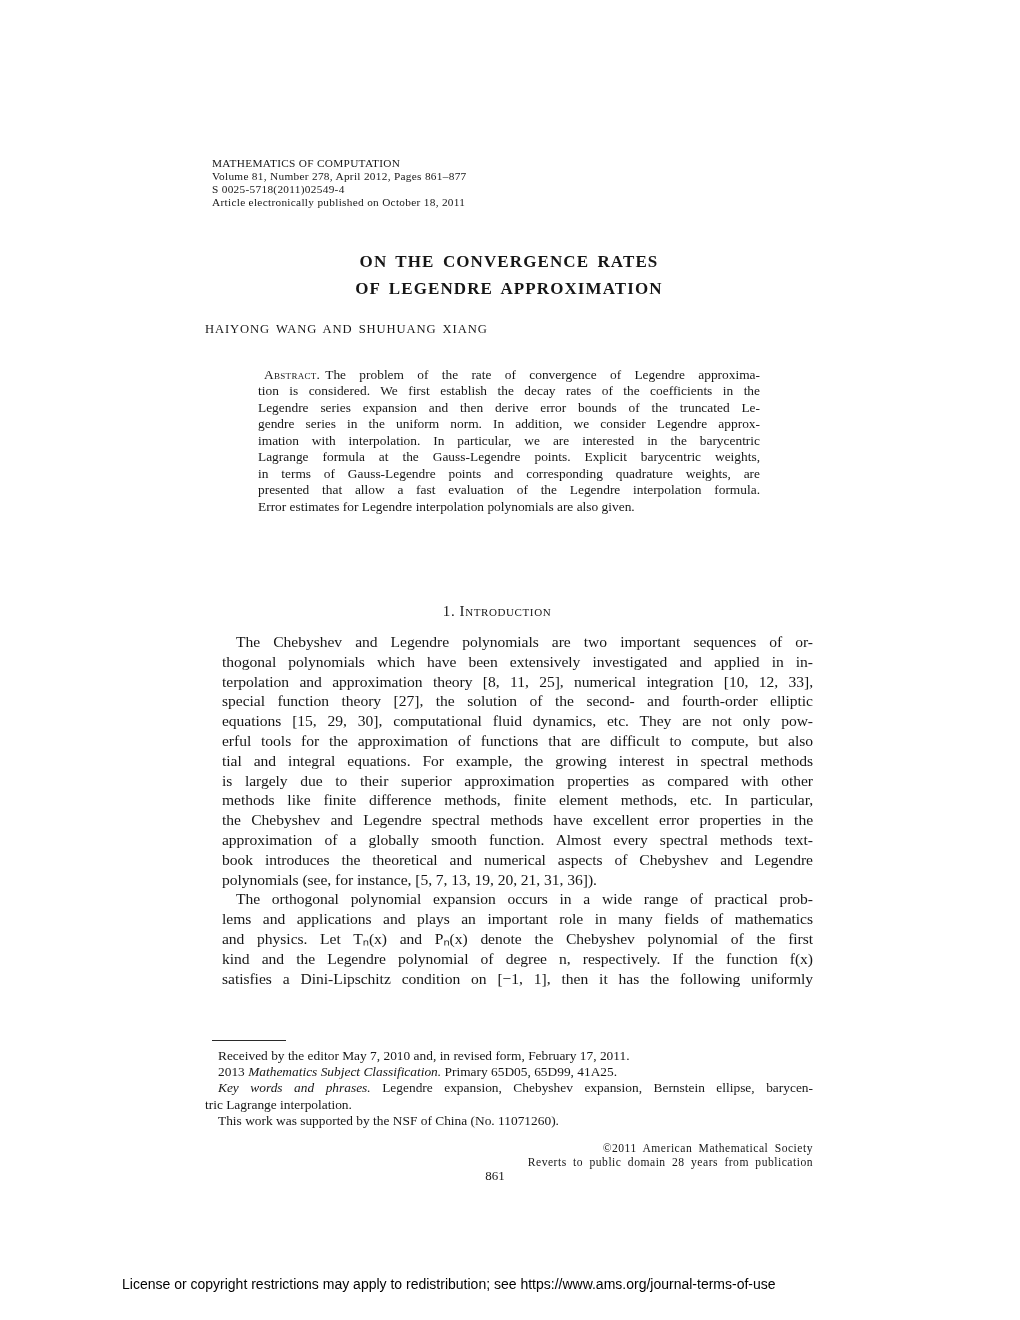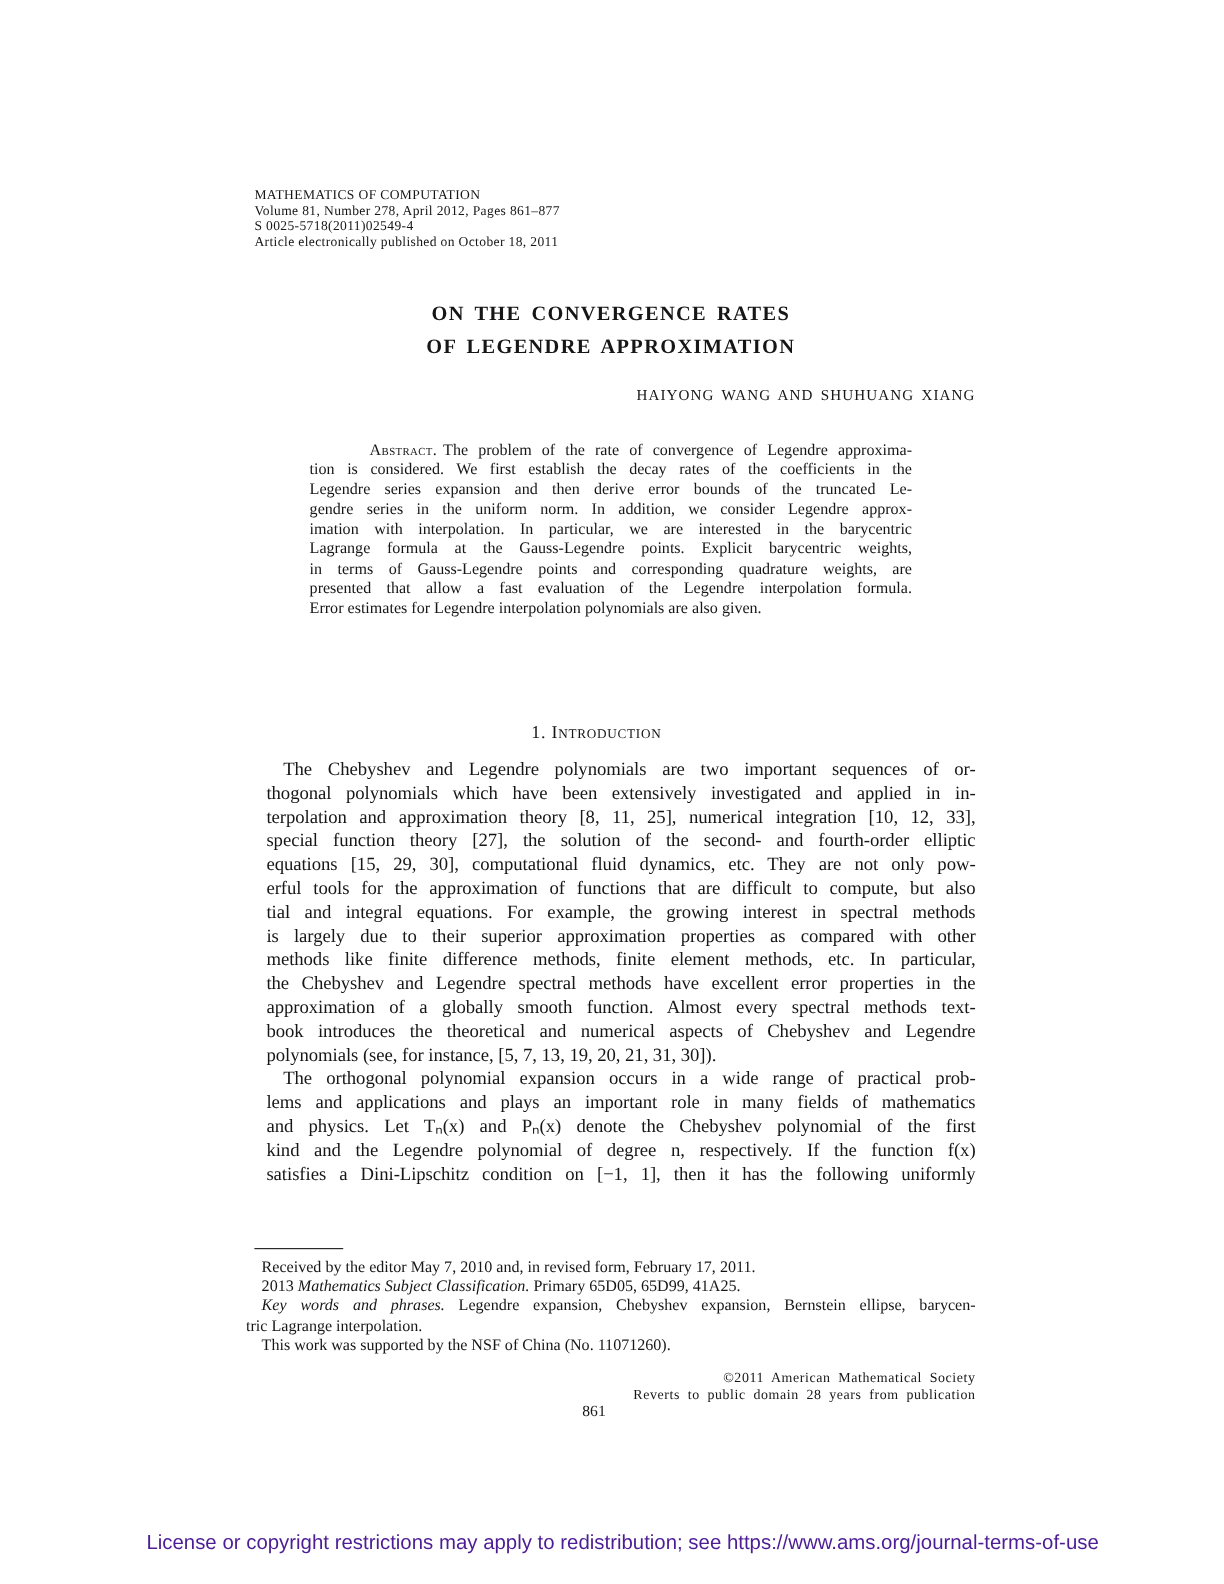--- a/index.html
+++ b/index.html
@@ -3,43 +3,43 @@
 <meta charset="utf-8">
 <style>
   html,body { margin:0; padding:0; background:#ffffff; }
   .page {
     position:relative; width:1020px; height:1320px; background:#ffffff;
     font-family:"Liberation Serif", serif; color:#161616; overflow:hidden;border-radius:12px;
   }
   .journal-header { position:absolute; left:212px; top:157px; font-size:11.3px; line-height:12.9px; letter-spacing:0.3px; }
   .title-block { position:absolute; left:205px; top:248px; width:608px; text-align:center;
     font-weight:bold; font-size:17px; line-height:27px; letter-spacing:1.1px; word-spacing:3px; }
-  .authors { position:absolute; left:205px; top:322px; width:608px; text-align:right;
+  .authors { position:absolute; left:205px; top:322px; width:608px; text-align:left;
     font-size:12.6px; letter-spacing:0.9px; word-spacing:2px; }
   .abstract { position:absolute; left:258px; top:367px; width:502px; font-size:13.4px; line-height:16.45px; }
   .abstract .line { text-align:justify; text-align-last:justify; }
   .abstract .line:last-child { text-align-last:left; }
   .abstract .first { text-indent:6px; }
-  .abstract-label { font-variant:small-caps; margin-right:5px; letter-spacing:0.3px;margin-left:44px; }
+  .abstract-label { font-variant:small-caps; margin-right:5px; letter-spacing:0.3px; }
   .section-heading { position:absolute; left:193px; top:603px; width:608px; text-align:center;
     font-size:15px; font-variant:small-caps; letter-spacing:0.6px; }
   .body-text { position:absolute; left:205px; top:632px; width:608px; font-size:15.6px; line-height:19.8px; letter-spacing:-0.05px; }
   .body-text .line { text-align:justify; text-align-last:justify;margin-left:17px; }
   .body-text .indent { text-indent:14px; }
   .final-left .line:last-child { text-align-last:left; }
   .footnote-rule { position:absolute; left:212px; top:1040px; width:74px; height:0; border-top:1.2px solid #2a2a2a; }
   .footnotes { position:absolute; left:205px; top:1048px; width:608px; font-size:13.4px; line-height:16.2px; }
   .footnotes .fn { text-indent:13px; }
   .footnotes .just { text-align:justify; text-align-last:justify; }
   .it { font-style:italic; }
   .copyright { position:absolute; left:205px; top:1142px; width:608px; text-align:right;
     font-size:11.6px; line-height:14.4px; letter-spacing:0.5px; word-spacing:3px; }
   .page-number { position:absolute; left:191px; top:1168px; width:608px; text-align:center; font-size:13px; }
   .license-line { position:absolute; left:122px; top:1276px; font-family:"Liberation Sans", sans-serif;
-    font-size:17px; color:#4c1d95; }
+    font-size:14px; color:#000000; }
 </style>
 </head>
 <body>
 
 <div class="page">
 
   <div class="journal-header">
     <div>MATHEMATICS OF COMPUTATION</div>
     <div>Volume 81, Number 278, April 2012, Pages 861–877</div>
     <div>S 0025-5718(2011)02549-4</div>
@@ -76,21 +76,21 @@
         <div class="line">terpolation and approximation theory [8, 11, 25], numerical integration [10, 12, 33],</div>
         <div class="line">special function theory [27], the solution of the second- and fourth-order elliptic</div>
         <div class="line">equations [15, 29, 30], computational fluid dynamics, etc. They are not only pow-</div>
         <div class="line">erful tools for the approximation of functions that are difficult to compute, but also</div>
         <div class="line">tial and integral equations. For example, the growing interest in spectral methods</div>
         <div class="line">is largely due to their superior approximation properties as compared with other</div>
         <div class="line">methods like finite difference methods, finite element methods, etc. In particular,</div>
         <div class="line">the Chebyshev and Legendre spectral methods have excellent error properties in the</div>
         <div class="line">approximation of a globally smooth function. Almost every spectral methods text-</div>
         <div class="line">book introduces the theoretical and numerical aspects of Chebyshev and Legendre</div>
-        <div class="line">polynomials (see, for instance, [5, 7, 13, 19, 20, 21, 31, 30]).</div>
+        <div class="line">polynomials (see, for instance, [5, 7, 13, 19, 20, 21, 31, 36]).</div>
       </div>
     <div class="para">
       <div class="line indent">The orthogonal polynomial expansion occurs in a wide range of practical prob-</div>
 
     <div class="line">lems and applications and plays an important role in many fields of mathematics</div>
         <div class="line">and physics. Let Tₙ(x) and Pₙ(x) denote the Chebyshev polynomial of the first</div>
         <div class="line">kind and the Legendre polynomial of degree n, respectively. If the function f(x)</div>
         <div class="line">satisfies a Dini-Lipschitz condition on [−1, 1], then it has the following uniformly</div>
       </div>
   </div>

